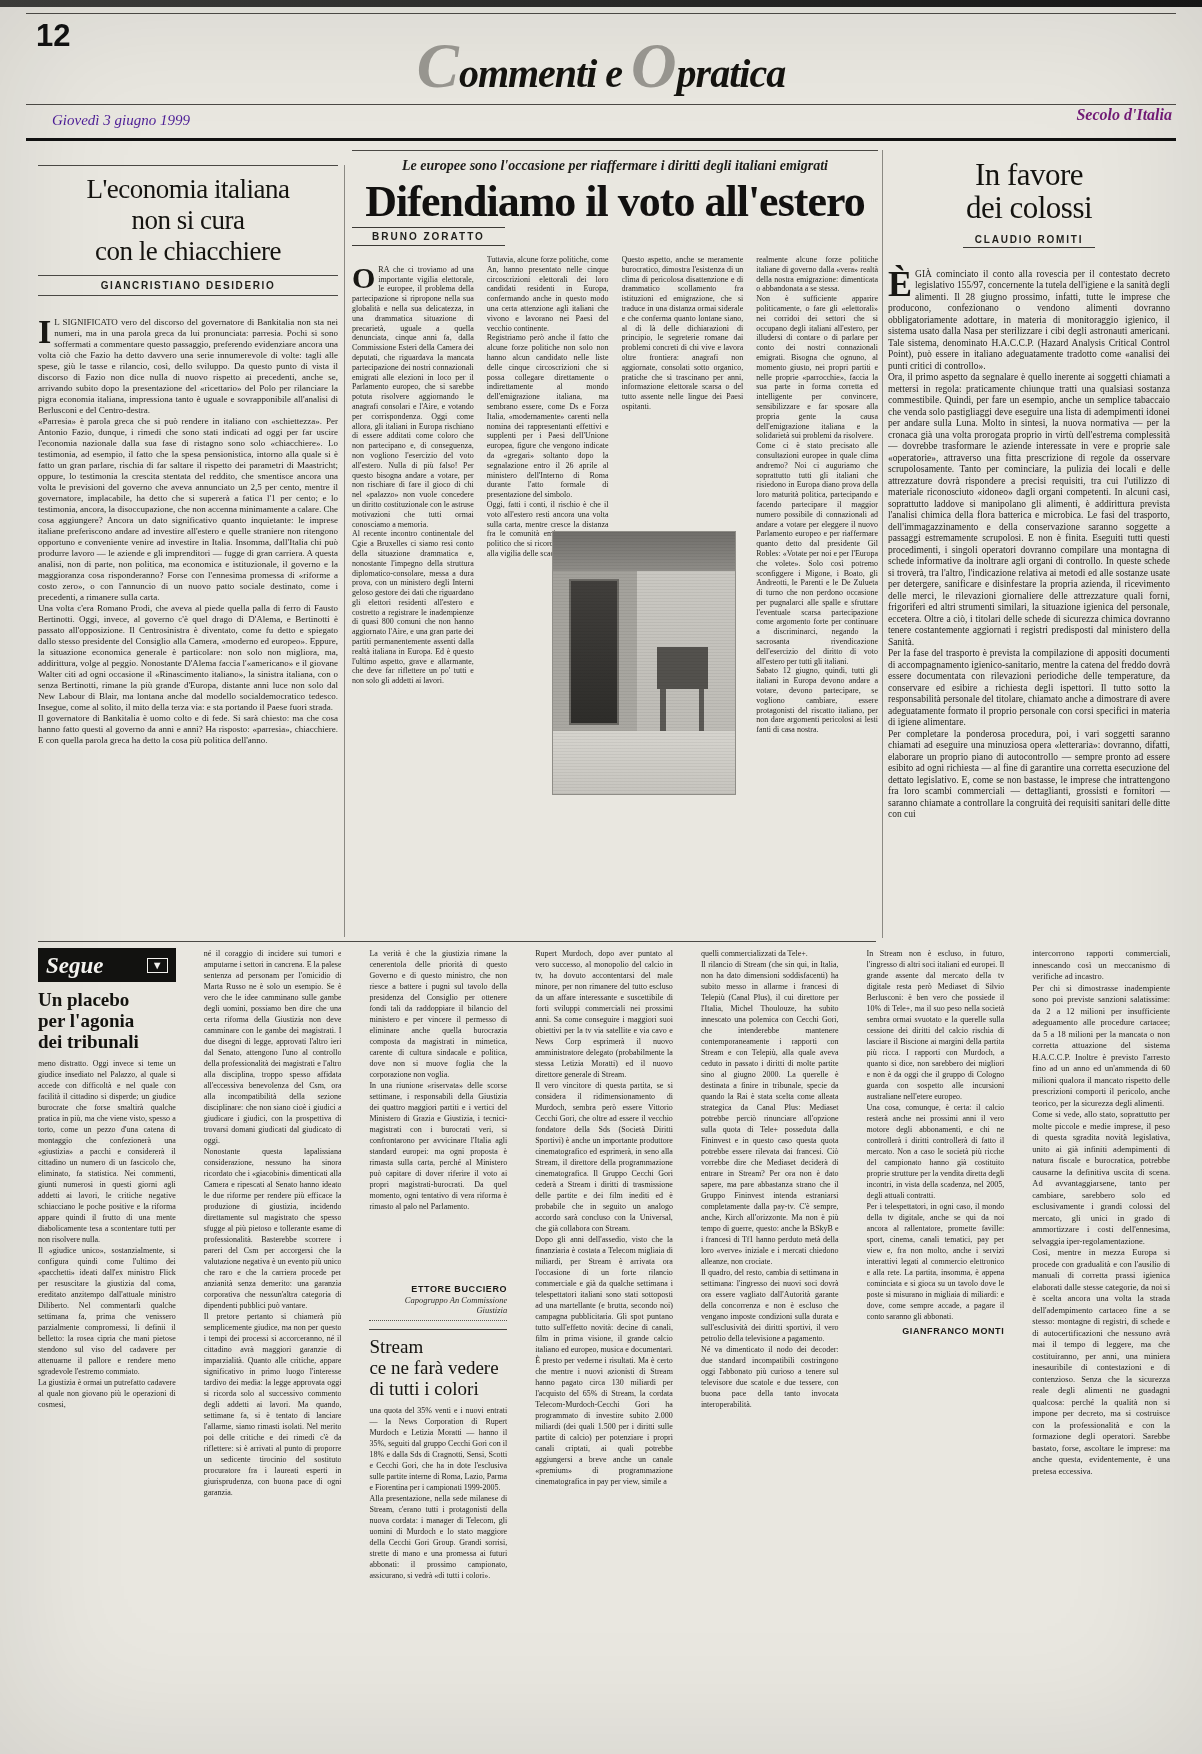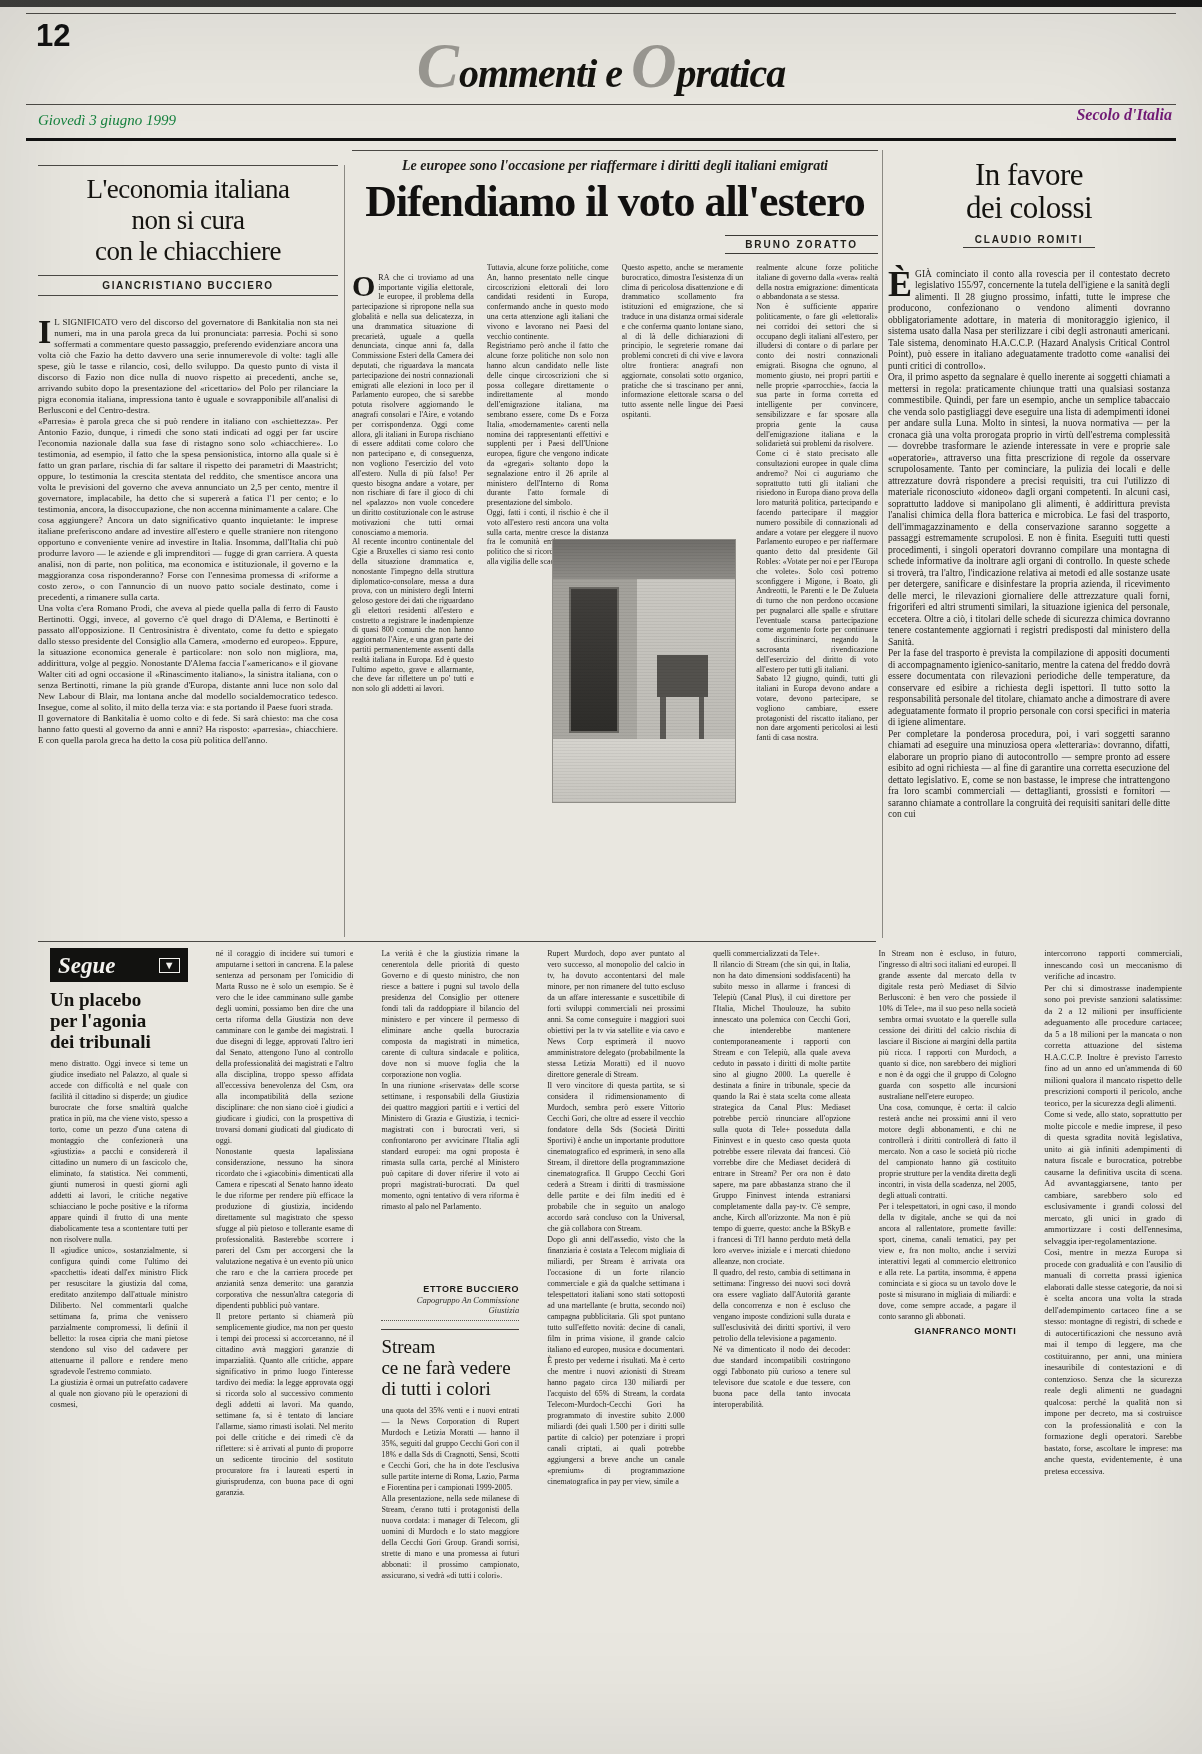--- a/index.html
+++ b/index.html
@@ -18,22 +18,22 @@
 
   
   .page-number { position:absolute; left:36px; top:18px;
     font-family:"Liberation Sans", sans-serif; font-weight:bold; font-size:31px; color:#111; }
   .masthead { position:absolute; left:0; right:0; top:34px; text-align:center;
     line-height:64px; white-space:nowrap; }
   .mast-big { font-style:italic; font-weight:bold; font-size:63px; color:#97958f;
     font-family:"Liberation Serif", serif; }
   .mast-rest { font-style:italic; font-weight:bold; font-size:40px; color:#14130f;
     letter-spacing:-1px; font-family:"Liberation Serif", serif; }
-  .pub-date { position:absolute; left:38px; top:112px; font-style:italic;
-    font-size:15px; color:#15803d; }
+  .pub-date { position:absolute; left:52px; top:112px; font-style:italic;
+    font-size:15px; color:#4c1d95; }
   .paper-name { position:absolute; right:30px; top:106px; font-style:italic;
     font-weight:bold; font-size:16px; color:#701a75; }
 
   
   .jbody { text-align:justify; white-space:pre-line; hyphens:auto; -webkit-hyphens:auto;
     overflow:hidden; color:#24231f; }
   .dropcap { float:left; font-weight:bold; padding:0 3px 0 0; color:#191814; }
 
   
   .left-article { position:absolute; left:38px; top:165px; width:300px; height:772px;
@@ -45,21 +45,21 @@
     font-weight:bold; font-size:10px; letter-spacing:1.6px; color:#201f1b; }
   .left-body { font-size:9px; line-height:11px; height:618px; }
   .left-body .dropcap { font-size:34px; line-height:29px; }
 
   
   .main-article { position:absolute; left:352px; top:150px; width:526px; height:788px; }
   .kicker { margin-top:7px; text-align:center; font-style:italic; font-weight:bold;
     font-size:14px; color:#1d1c18; }
   .main-headline { margin-top:4px; text-align:center; font-weight:bold; font-size:44px;
     line-height:48px; letter-spacing:-1px; color:#121110; }
-  .byline-inline-wrap { text-align:right; margin-top:8px; }
+  .byline-inline-wrap { text-align:left; }
   .byline-inline { display:inline-block; border-top:1px solid #3c3a36; border-bottom:1px solid #3c3a36;
     padding:3px 20px; font-family:"Liberation Sans", sans-serif; font-weight:bold;
     font-size:10px; letter-spacing:2px; color:#201f1b; }
   .main-cols { position:relative; margin-top:9px; display:flex; gap:13px; height:660px; }
   .main-col { flex:1; font-size:8px; line-height:9.8px; }
   .main-col .dropcap { font-size:30px; line-height:26px; }
 
   
   .photo { position:absolute; left:200px; top:276px; width:182px; height:262px;
     background:#b7b5b0; border:1px solid #8f8d87; overflow:hidden; }
@@ -85,21 +85,21 @@
   .right-title { text-align:center; font-size:31px; line-height:33px; white-space:pre-line;
     font-weight:500; letter-spacing:-0.5px; color:#14130f; }
   .right-byline-wrap { text-align:center; margin-top:5px; }
   .right-byline { display:inline-block; border-bottom:1px solid #3c3a36; padding:2px 12px;
     font-family:"Liberation Sans", sans-serif; font-weight:bold; font-size:10px;
     letter-spacing:1.8px; color:#201f1b; }
   .right-body { margin-top:9px; font-size:9.5px; line-height:11.5px; height:664px; }
   .right-body .dropcap { font-size:36px; line-height:31px; }
 
   
-  .bottom { position:absolute; left:50px; top:948px; width:1132px; height:786px;
+  .bottom { position:absolute; left:38px; top:948px; width:1132px; height:786px;
     display:flex; gap:28px; }
   .bcol { flex:1; overflow:hidden; font-size:8px; line-height:11px; display:flex;
     flex-direction:column; }
   .bcol .jbody { flex:1; }
   .segue-box { background:#121210; color:#f3f2ee; height:34px; display:flex;
     align-items:center; justify-content:space-between; padding:0 8px; }
   .segue-label { font-style:italic; font-weight:bold; font-size:23px;
     font-family:"Liberation Serif", serif; }
   .segue-arrow { font-size:11px; border:1px solid #f3f2ee; padding:1px 4px; line-height:1; }
   .from-label { margin:6px 0 4px 0; font-style:italic; font-weight:bold; font-size:16px;
@@ -138,21 +138,21 @@
   <div class="hairline" style="left:26px; right:26px; top:138px; height:3px; background:#111;"></div>
 
   <div class="vline" style="left:344px; top:165px; height:772px;"></div>
   <div class="vline" style="left:882px; top:150px; height:788px;"></div>
   <div class="hairline" style="left:38px; width:838px; top:941px;"></div>
 
   <div class="left-article">
     <div class="left-title">L'economia italiana
 non si cura
 con le chiacchiere</div>
-    <div class="byline-box">GIANCRISTIANO BUCCIERO</div>
+    <div class="byline-box">GIANCRISTIANO DESIDERIO</div>
     <div class="left-body jbody">
       <span class="dropcap">I</span><span>L SIGNIFICATO vero del discorso del governatore di Bankitalia non sta nei numeri, ma in una parola greca da lui pronunciata: parresia. Pochi si sono soffermati a commentare questo passaggio, preferendo evidenziare ancora una volta ciò che Fazio ha detto davvero una serie innumerevole di volte: tagli alle spese, giù le tasse e rilancio, così, dello sviluppo. Da questo punto di vista il discorso di Fazio non dice nulla di nuovo rispetto ai precedenti, anche se, arrivando subito dopo la presentazione del «ricettario» del Polo per rilanciare la pigra economia italiana, impressiona tanto è uguale e sovrapponibile all'analisi di Berlusconi e del Centro-destra.
 «Parresia» è parola greca che si può rendere in italiano con «schiettezza». Per Antonio Fazio, dunque, i rimedi che sono stati indicati ad oggi per far uscire l'economia nazionale dalla sua fase di ristagno sono solo «chiacchiere». Lo testimonia, ad esempio, il fatto che la spesa pensionistica, intorno alla quale si è fatto un gran parlare, rischia di far saltare il rispetto dei parametri di Maastricht; oppure, lo testimonia la crescita stentata del reddito, che smentisce ancora una volta le previsioni del governo che aveva annunciato un 2,5 per cento, mentre il governatore, implacabile, ha detto che si supererà a fatica l'1 per cento; e lo testimonia, ancora, la disoccupazione, che non accenna minimamente a calare. Che cosa aggiungere? Ancora un dato significativo quanto inquietante: le imprese italiane preferiscono andare ad investire all'estero e quelle straniere non ritengono opportuno e conveniente venire ad investire in Italia. Insomma, dall'Italia chi può produrre lavoro — le aziende e gli imprenditori — fugge di gran carriera. A questa analisi, non di parte, non politica, ma economica e istituzionale, il governo e la maggioranza cosa risponderanno? Forse con l'ennesima promessa di «riforme a costo zero», o con l'annuncio di un nuovo patto sociale destinato, come i precedenti, a rimanere sulla carta.
 Una volta c'era Romano Prodi, che aveva al piede quella palla di ferro di Fausto Bertinotti. Oggi, invece, al governo c'è quel drago di D'Alema, e Bertinotti è passato all'opposizione. Il Centrosinistra è diventato, come fu detto e spiegato dallo stesso presidente del Consiglio alla Camera, «moderno ed europeo». Eppure, la situazione economica generale è particolare: non solo non migliora, ma, addirittura, volge al peggio. Nonostante D'Alema faccia l'«americano» e il giovane Walter citi ad ogni occasione il «Rinascimento italiano», la sinistra italiana, con o senza Bertinotti, rimane la più grande d'Europa, distante anni luce non solo dal New Labour di Blair, ma lontana anche dal modello socialdemocratico tedesco. Insegue, come al solito, il mito della terza via: e sta portando il Paese fuori strada.
 Il governatore di Bankitalia è uomo colto e di fede. Si sarà chiesto: ma che cosa hanno fatto questi al governo da anni e anni? Ha risposto: «parresia», chiacchiere. E con quella parola greca ha detto la cosa più politica dell'anno.</span>
     </div>
   </div>
 
   <div class="main-article">
     <div class="hairline" style="position:static; width:100%;"></div>

